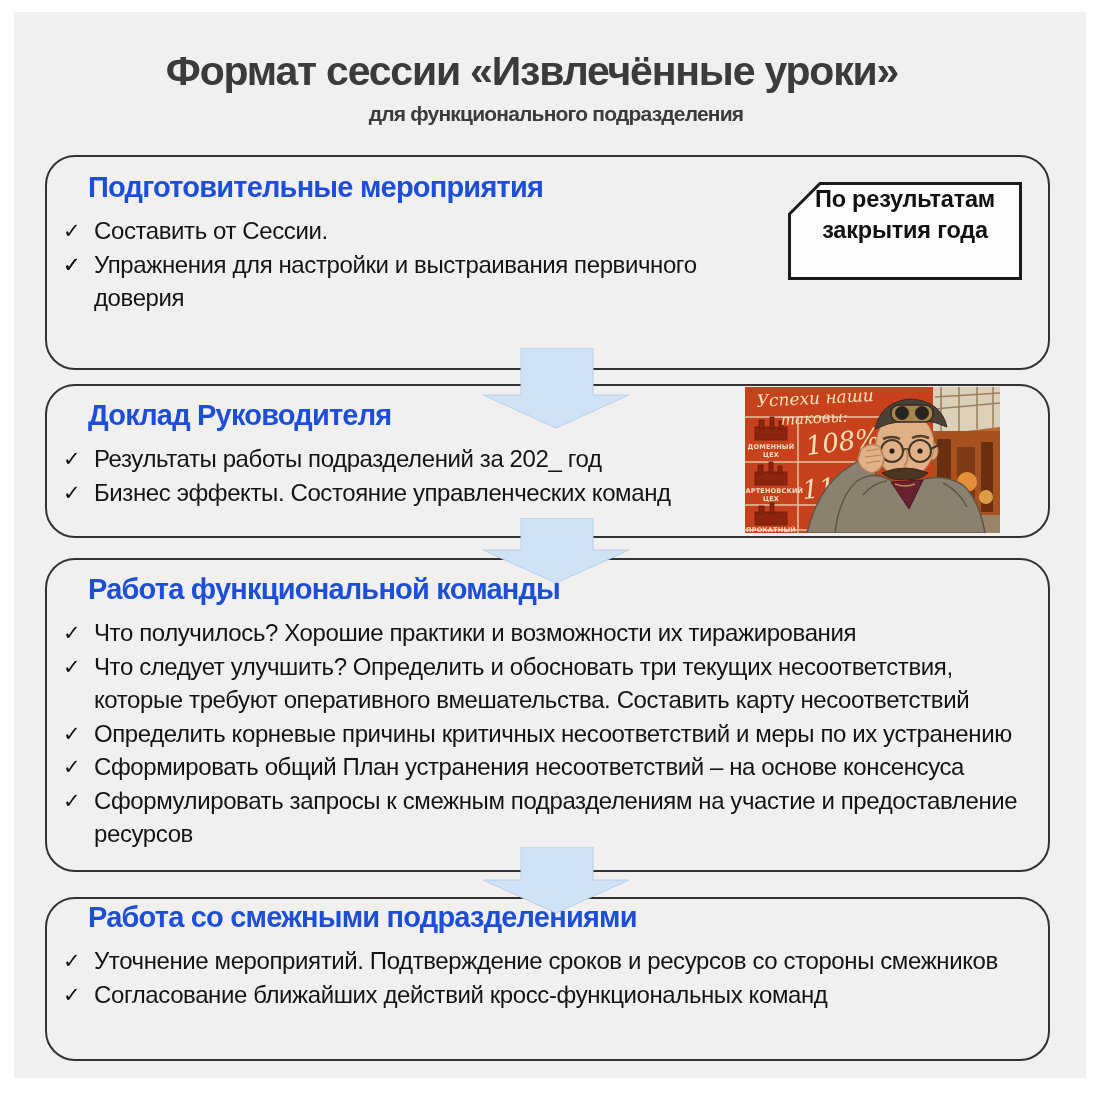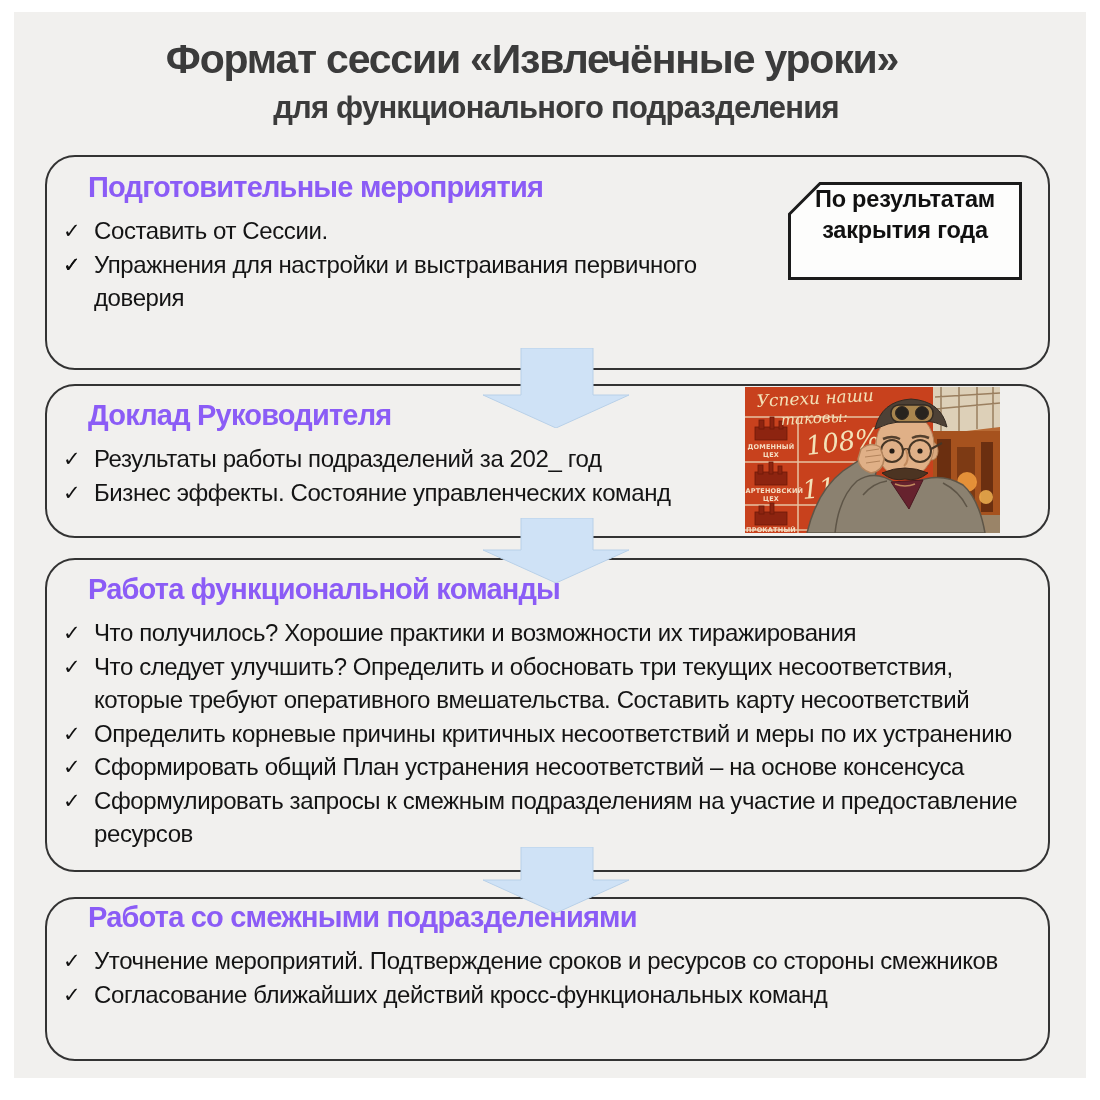--- a/index.html
+++ b/index.html
@@ -3,36 +3,36 @@
 <meta charset="utf-8">
 <title>Формат сессии «Извлечённые уроки»</title>
 <style>
   html,body{margin:0;padding:0;}
   .page{
     position:relative;width:1100px;height:1100px;background:#ffffff;
     font-family:"Liberation Sans",sans-serif;overflow:hidden;
   }
   .content-bg{position:absolute;left:14px;top:12px;right:14px;bottom:22px;background:#f1f0ee;}
   
-  .titles{position:absolute;left:14px;top:36px;width:1036px;text-align:center;z-index:3;}
+  .titles{position:absolute;left:14px;top:48px;width:1036px;text-align:center;z-index:3;}
   .title1{font-size:41px;font-weight:bold;letter-spacing:-1.2px;color:#3b3b3b;line-height:1.15;}
-  .title2{font-size:31px;font-weight:bold;letter-spacing:-0.8px;color:#3b3b3b;margin-top:7px;margin-left:48px;}
+  .title2{font-size:21px;font-weight:bold;letter-spacing:-0.8px;color:#3b3b3b;margin-top:7px;margin-left:48px;}
   
   .box{
     position:absolute;left:45px;width:1005px;box-sizing:border-box;
     border:2.5px solid #333333;border-radius:30px;background:transparent;
     padding:12px 24px 0 47px;z-index:1;
   }
   #box1{top:155px;height:215px;padding-top:13px;}
   #box2{top:384px;height:154px;}
   #box3{top:558px;height:314px;}
   #box4{top:897px;height:164px;padding-top:1px;}
   .box h3{
     margin:0 0 0 -6px;font-size:29px;font-weight:bold;letter-spacing:-0.8px;
-    color:#8b5cf6;line-height:1.22;position:relative;z-index:3;
+    color:#1d4ed8;line-height:1.22;position:relative;z-index:3;
   }
   .items{
     list-style:none;margin:9px 0 0 0;padding:0;font-size:24px;letter-spacing:-0.4px;
     line-height:33.5px;color:#141414;position:relative;z-index:3;
   }
   .items li{position:relative;margin:0;}
   .check{position:absolute;left:-31px;top:0;font-size:21px;color:#101010;}
   .w620{max-width:620px;}
   .w650{max-width:650px;}
   

